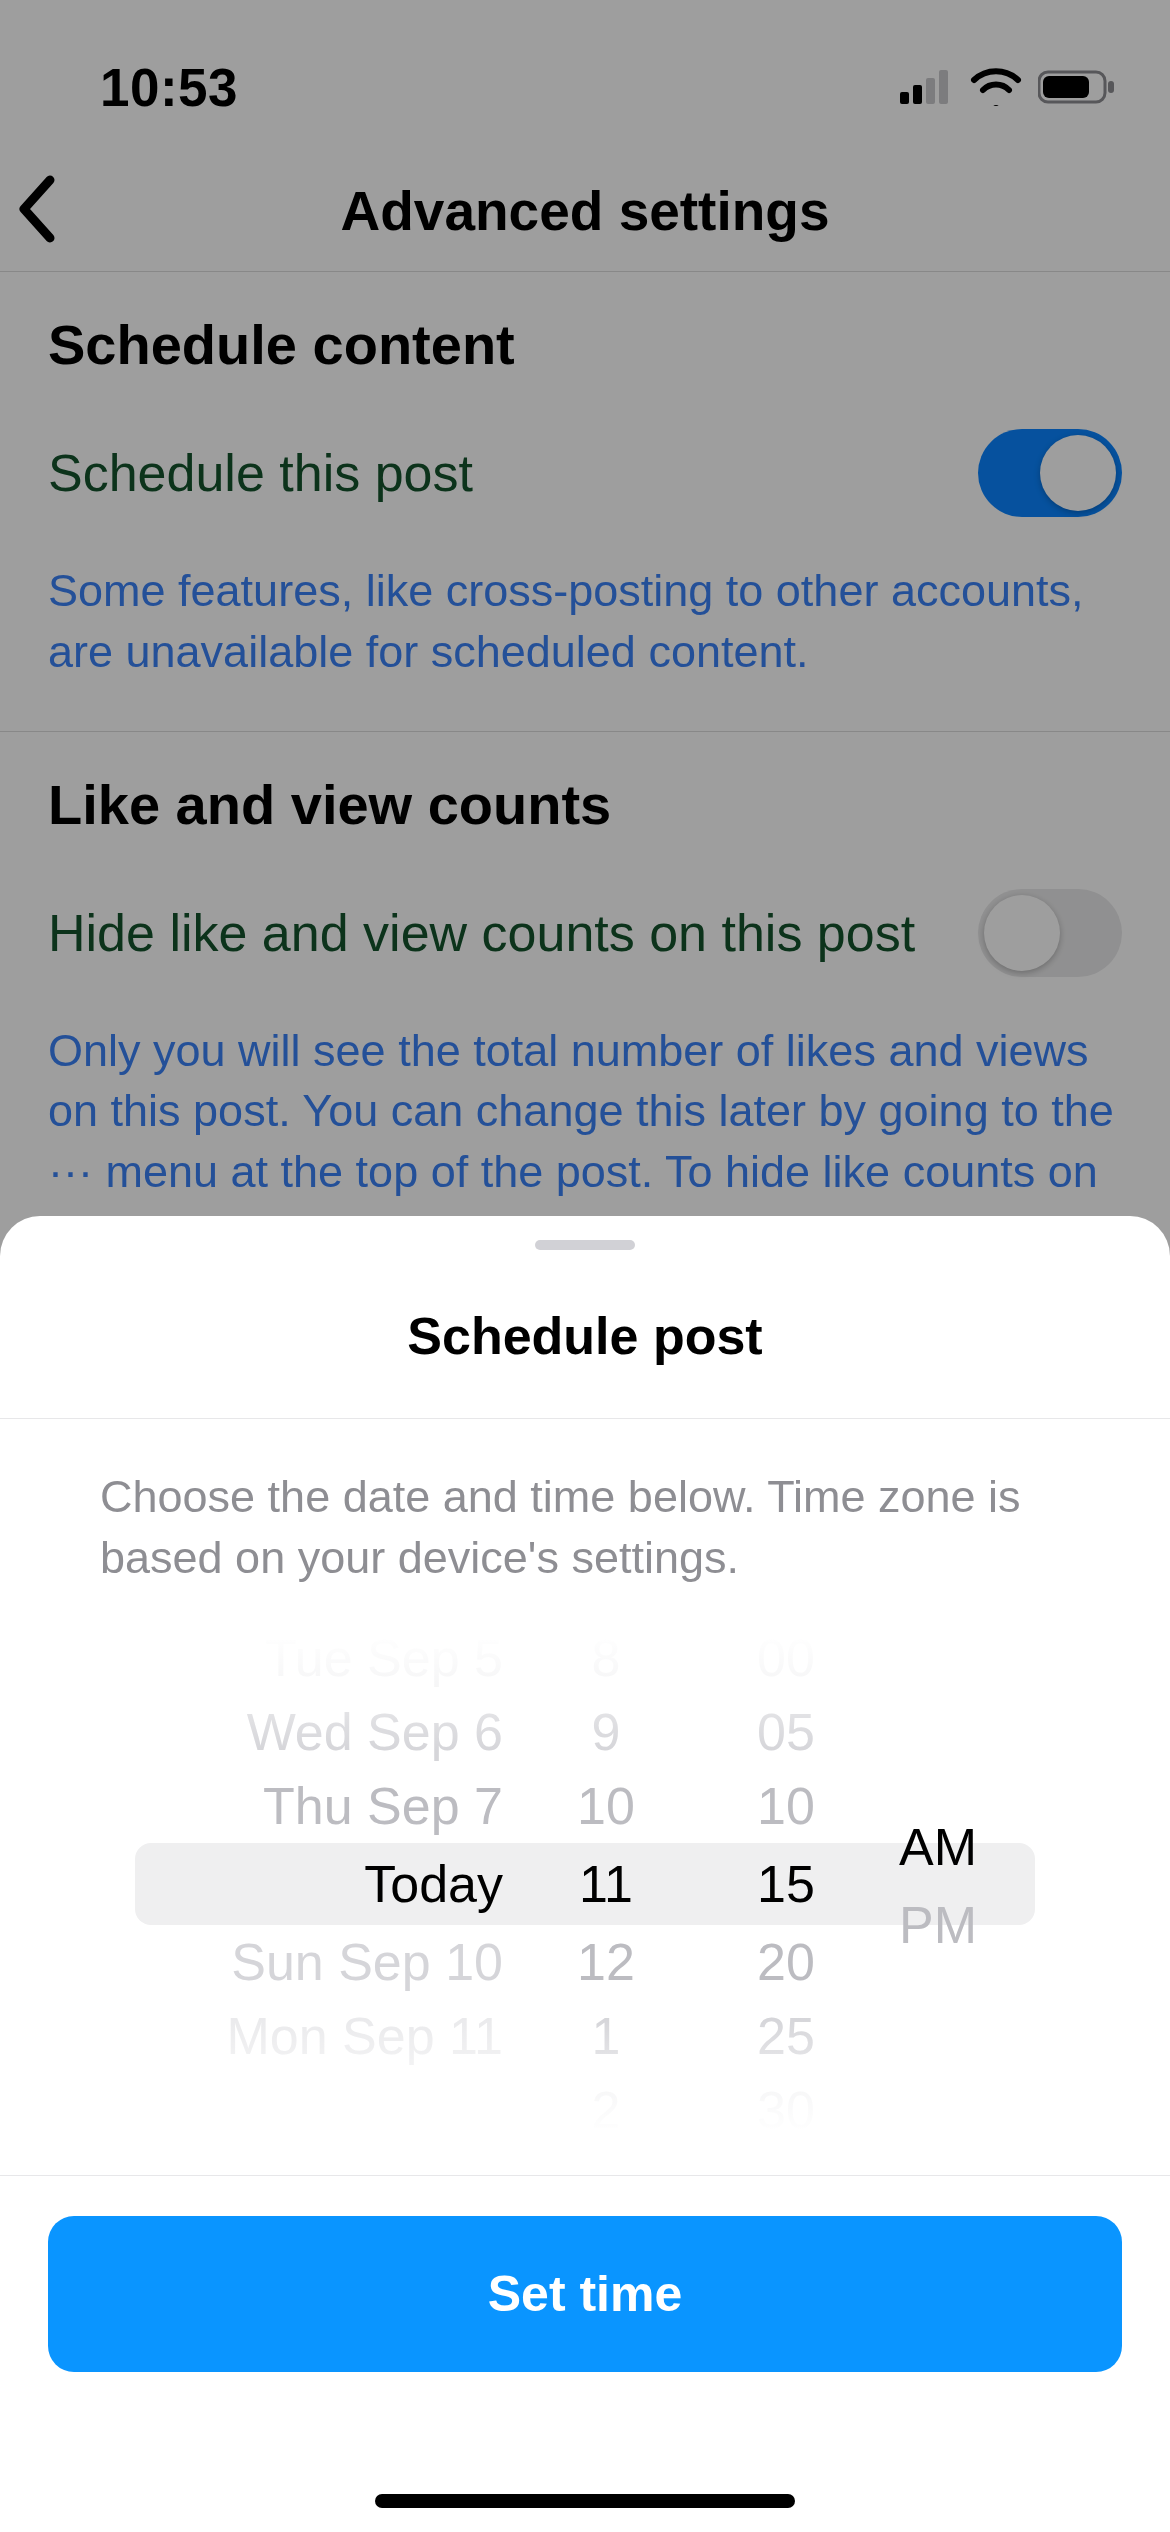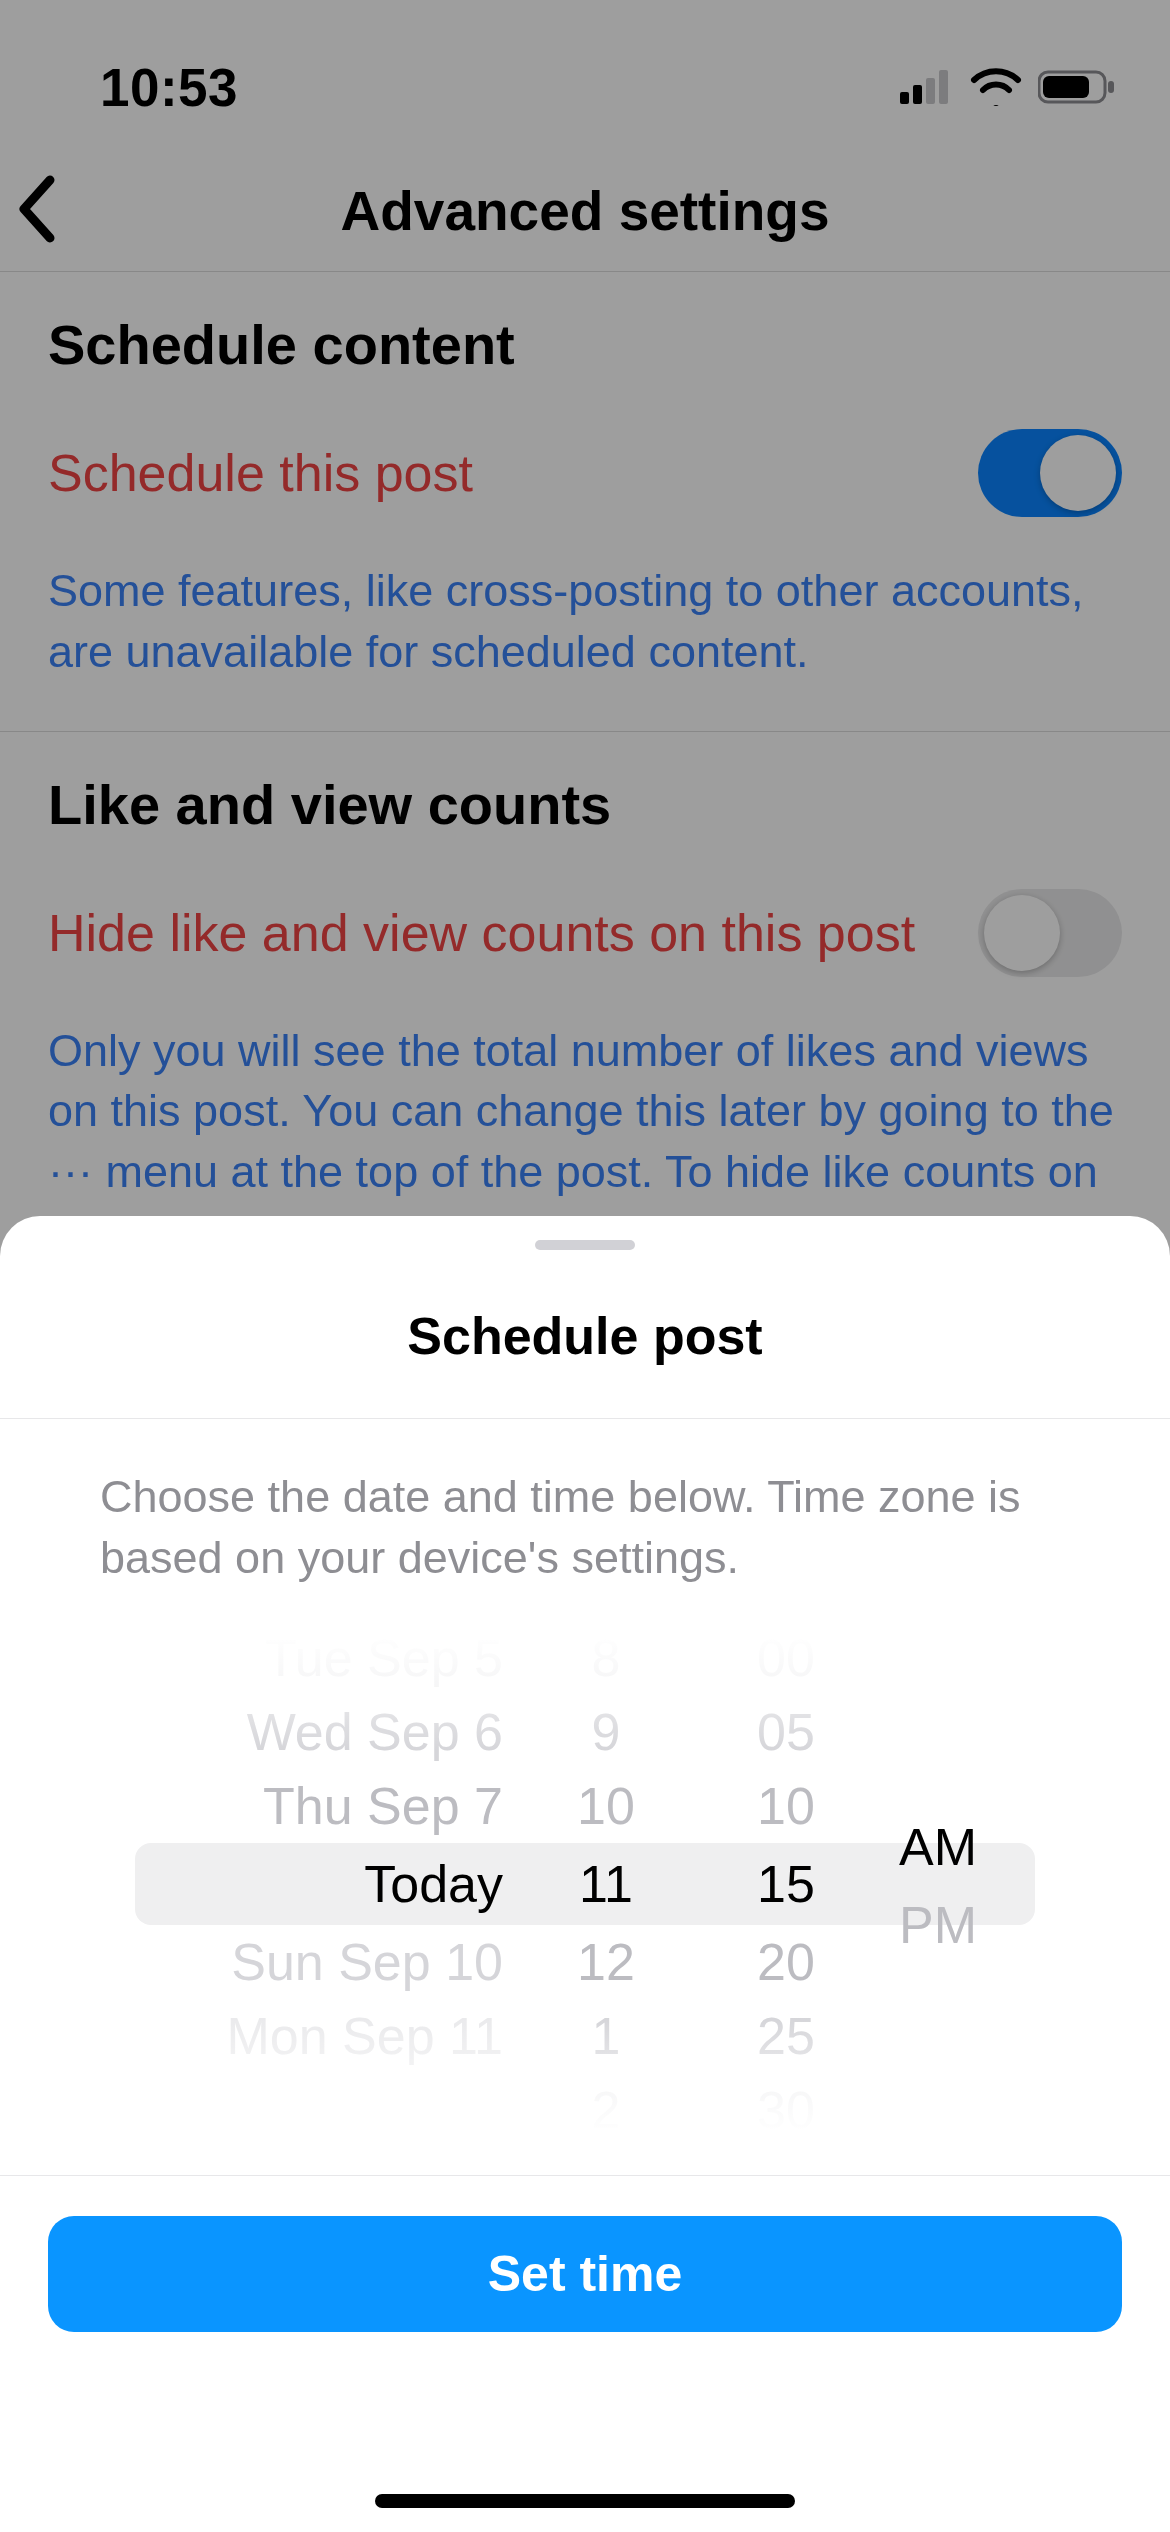--- a/index.html
+++ b/index.html
@@ -12,21 +12,21 @@
   .sb-time { font-size: 53px; font-weight: 600; letter-spacing: 0.5px; padding-left: 46px; }
   .sb-right { display: flex; align-items: center; gap: 16px; }
 
   .nav { position: relative; height: 122px; display: flex; align-items: center; justify-content: center; border-bottom: 1px solid #dcdcdc; }
   .nav-back { position: absolute; left: 14px; top: 50%; transform: translateY(-50%); }
   .nav-title { font-size: 55px; font-weight: 700; }
 
   .section { padding: 40px 48px 0 48px; }
   .section-title { font-size: 56px; font-weight: 700; margin-bottom: 52px; }
   .row { display: flex; align-items: center; justify-content: space-between; }
-  .row-label { font-size: 52px; font-weight: 400; color: #ef4444; }
+  .row-label { font-size: 52px; font-weight: 400; color: #14532d; }
   .row-sub { margin-top: 44px; font-size: 45px; line-height: 1.35; color: #3b82f6; }
   .divider { height: 1px; background: #dcdcdc; margin-top: 48px; }
 
   
   .switch { width: 144px; height: 88px; border-radius: 44px; position: relative; }
   .switch-on { background: #0a84ff; }
   .switch-off { background: #e9e9ea; }
   .switch-knob { position: absolute; top: 6px; width: 76px; height: 76px; border-radius: 50%; background: #fff; box-shadow: 0 2px 6px rgba(0,0,0,0.25); }
   .switch-on .switch-knob { right: 6px; }
   .switch-off .switch-knob { left: 6px; }
@@ -58,21 +58,21 @@
   .picker-fade.bottom { bottom:0; height:130px; background: linear-gradient(rgba(255,255,255,0), #fff 90%); }
   
   .d0 { color:#000; font-weight:400; }
   .d1 { color:#bcbcc1; }
   .d2 { color:#d5d5d9; }
   .d3 { color:#eaeaec; }
 
   .bottom-divider { height: 1px; background: #e7e7e9; margin-top: 28px; }
 
   .cta-wrap { padding: 40px 48px 0 48px; }
-  .cta { width: 100%; height: 116px; border: none; border-radius: 26px; background: #0a95ff; color: #fff; font-size: 50px; font-weight: 600; }
+  .cta { width: 100%; height: 156px; border: none; border-radius: 26px; background: #0a95ff; color: #fff; font-size: 50px; font-weight: 600; }
 
   .home-indicator { position: absolute; bottom: 24px; left: 50%; transform: translateX(-50%); width: 420px; height: 14px; background: #000; border-radius: 7px; }
 </style>
 </head>
 <body>
 
 <div class="screen">
 
   <div class="page">
     <div class="status-bar">

